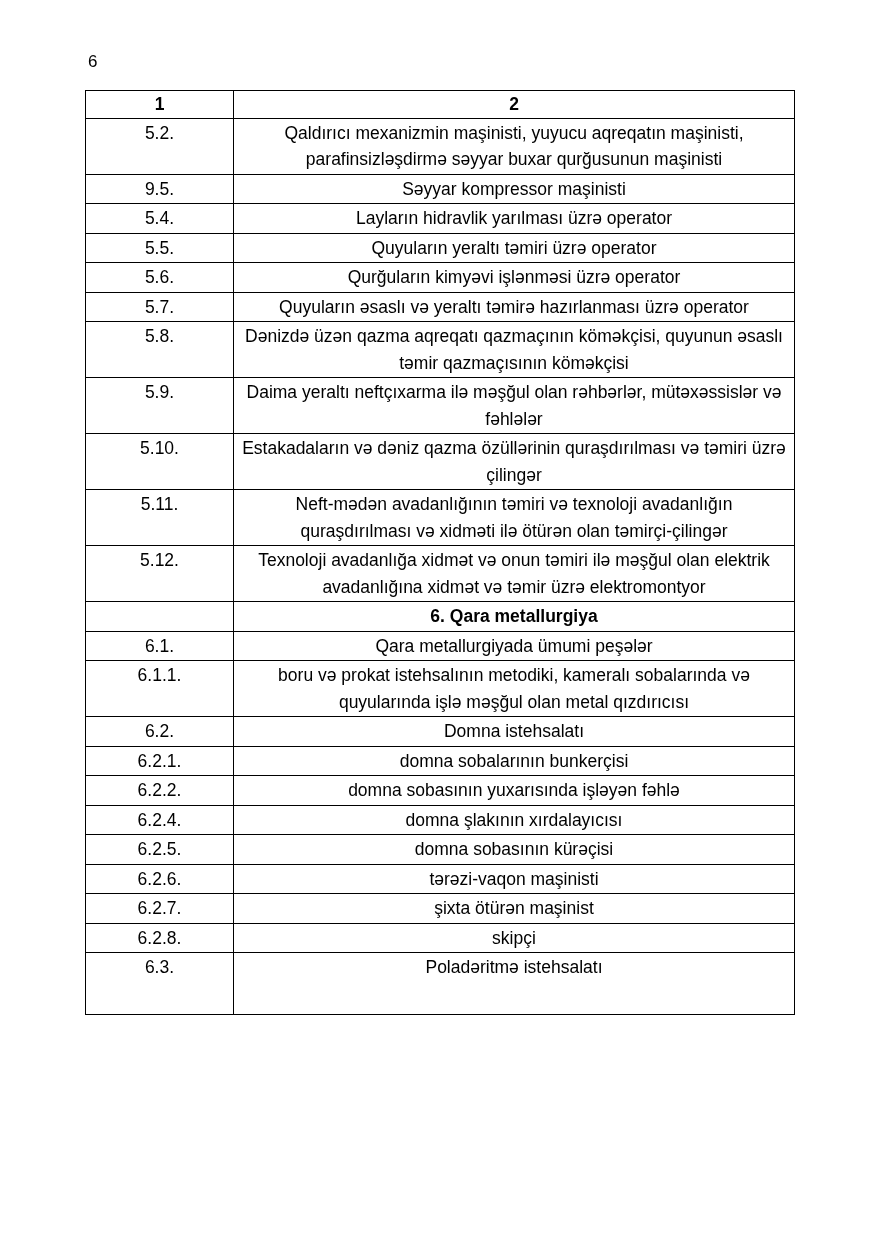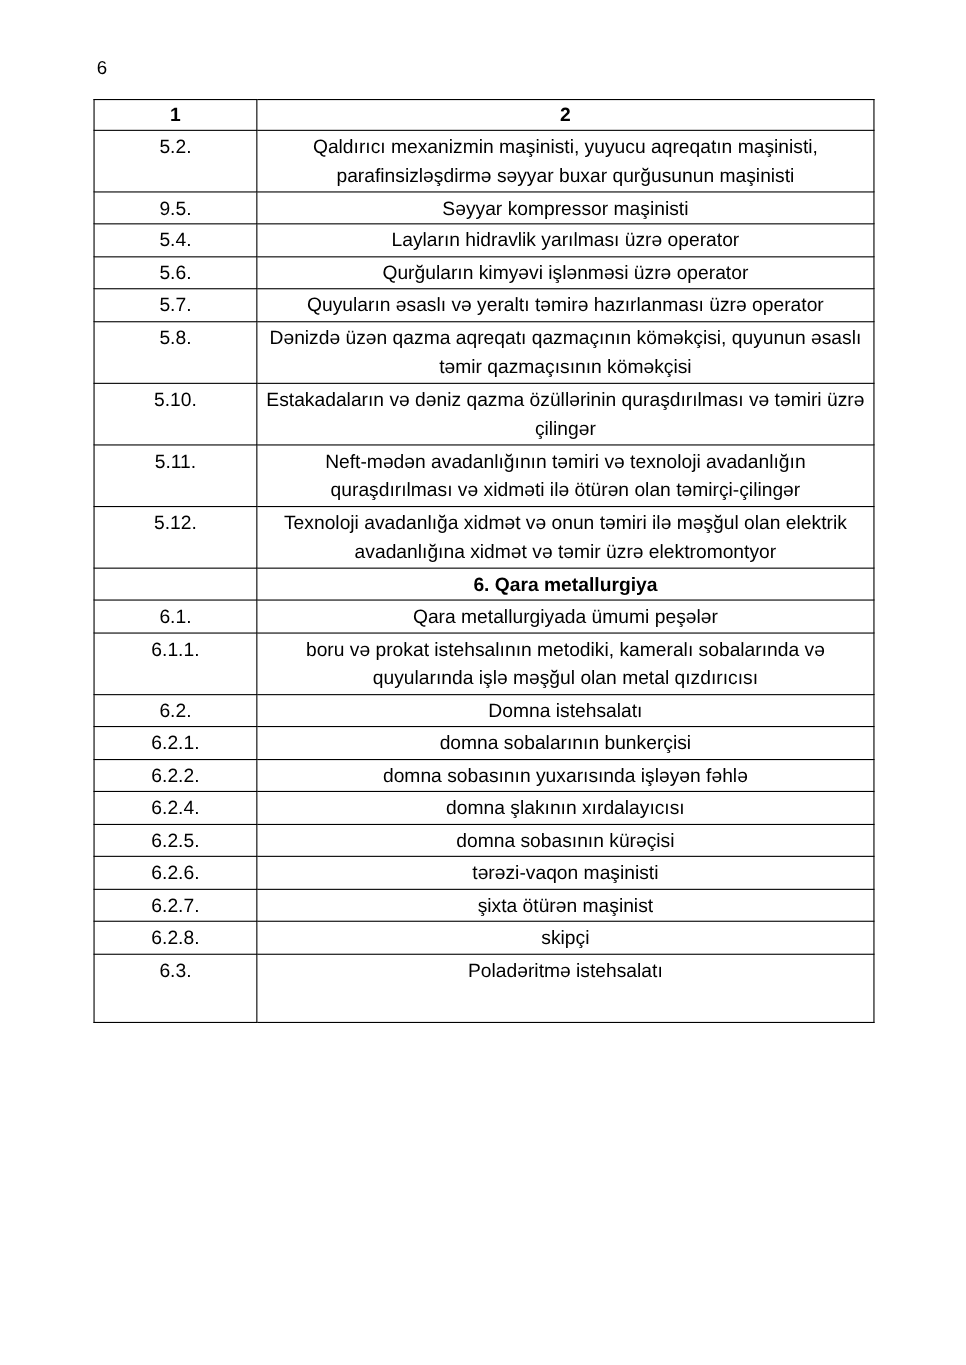--- a/index.html
+++ b/index.html
@@ -82,30 +82,38 @@
       </tr>
       <tr>
         <td class="col-num">9.5.</td>
         <td class="col-text">Səyyar kompressor maşinisti</td>
       </tr>
       <tr>
         <td class="col-num">5.4.</td>
         <td class="col-text">Layların hidravlik yarılması üzrə operator</td>
       </tr>
       <tr>
+        <td class="col-num">5.5.</td>
+        <td class="col-text">Quyuların yeraltı təmiri üzrə operator</td>
+      </tr>
+      <tr>
         <td class="col-num">5.6.</td>
         <td class="col-text">Qurğuların kimyəvi işlənməsi üzrə operator</td>
       </tr>
       <tr>
         <td class="col-num">5.7.</td>
         <td class="col-text">Quyuların əsaslı və yeraltı təmirə hazırlanması üzrə operator</td>
       </tr>
       <tr>
         <td class="col-num">5.8.</td>
         <td class="col-text">Dənizdə üzən qazma aqreqatı qazmaçının köməkçisi, quyunun əsaslı təmir qazmaçısının köməkçisi</td>
+      </tr>
+      <tr>
+        <td class="col-num">5.9.</td>
+        <td class="col-text">Daima yeraltı neftçıxarma ilə məşğul olan rəhbərlər, mütəxəssislər və fəhlələr</td>
       </tr>
       <tr>
         <td class="col-num">5.10.</td>
         <td class="col-text">Estakadaların və dəniz qazma özüllərinin quraşdırılması və təmiri üzrə çilingər</td>
       </tr>
       <tr>
         <td class="col-num">5.11.</td>
         <td class="col-text">Neft-mədən avadanlığının təmiri və texnoloji avadanlığın quraşdırılması və xidməti ilə ötürən olan təmirçi-çilingər</td>
       </tr>
       <tr>

